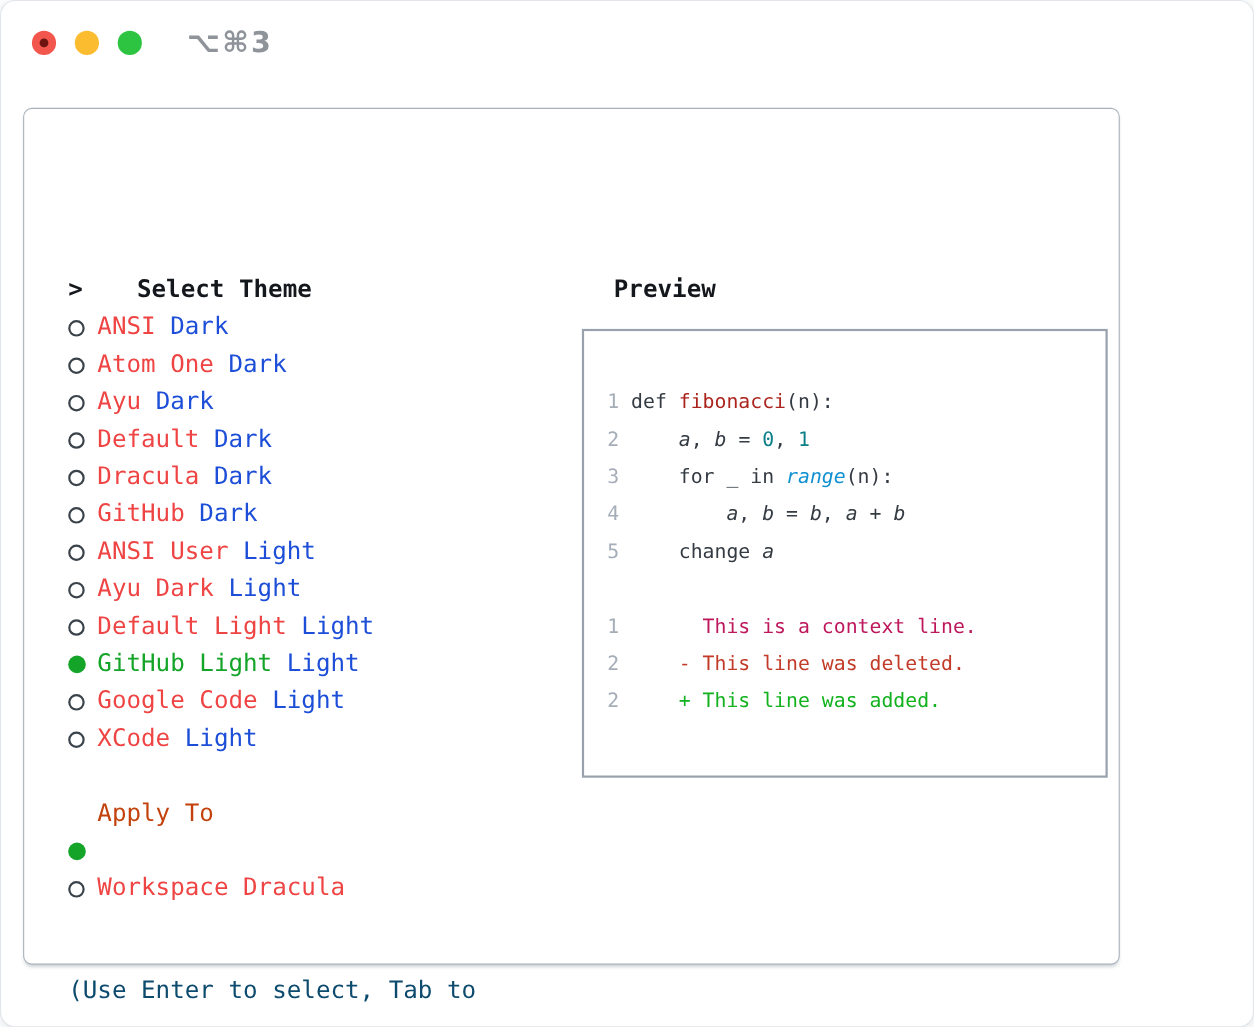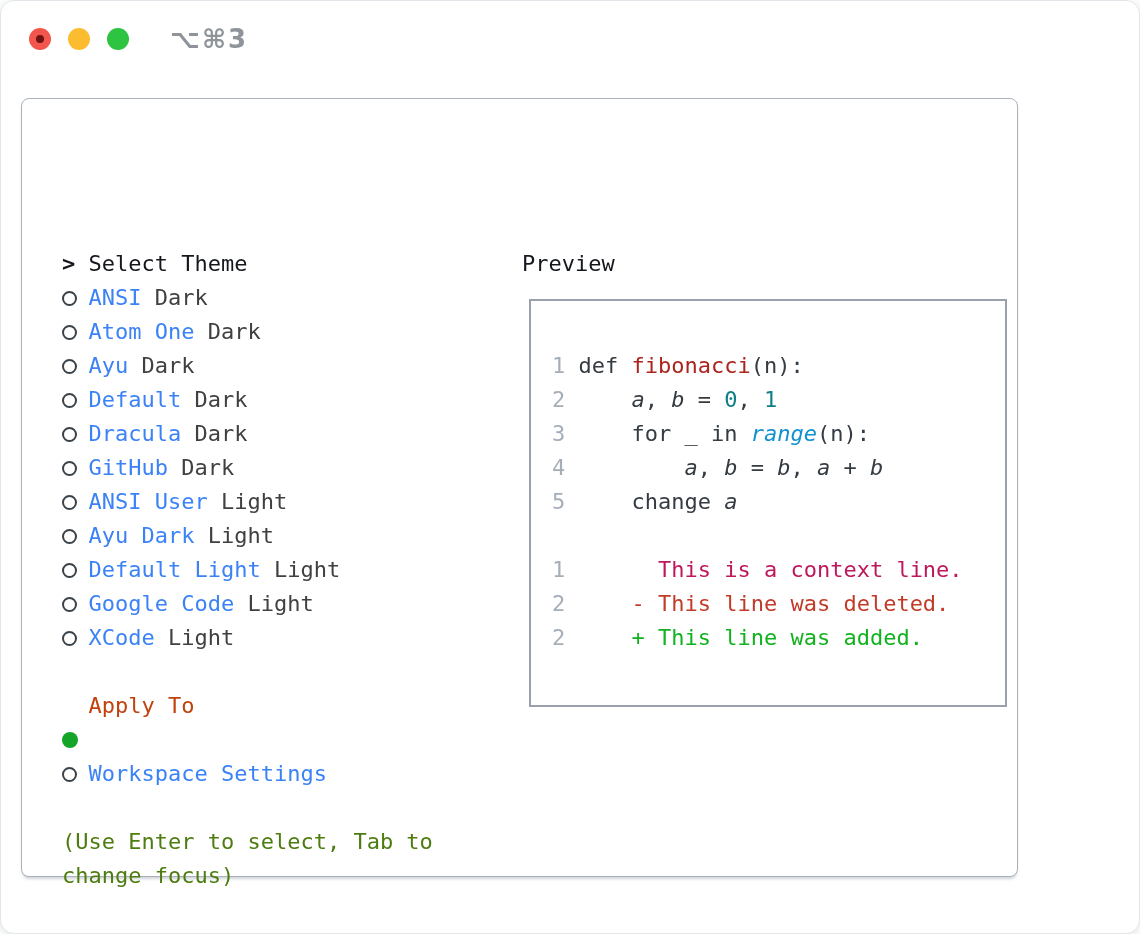--- a/index.html
+++ b/index.html
@@ -20,35 +20,35 @@
   
   .panel{position:absolute;left:20px;top:97px;width:995px;height:777px;background:#fff;
          border:1.5px solid #a9b2bc;border-radius:8px;box-shadow:0 3px 3px -1px rgba(150,160,170,.45);}
   .mono{font-size:22px;line-height:34px;color:#343b42;}
   
   .left-col{position:absolute;left:40px;top:148px;width:440px;}
   .row{height:34px;display:flex;align-items:center;}
   .slot{flex:0 0 2ch;display:flex;align-items:center;}
   .lbl{white-space:pre;}
   .prompt{color:#14181d;font-weight:bold;}
-  .heading{color:#14181d;font-weight:normal;}
+  .heading{color:#14181d;font-weight:bold;margin-left:36px;}
   .subheading{color:#c2410c;}
   .radio{width:15px;height:15px;border:2px solid #3a424a;border-radius:50%;box-sizing:border-box;}
   .radio.sel{width:16px;height:16px;border:none;background:var(--accent);}
-  .name{color:#3b82f6;}
+  .name{color:#ef4444;}
   .name.sel{color:var(--accent);}
-  .variant{color:#404040;}
-  .hint{color:#4d7c0f;white-space:pre;}
+  .variant{color:#1d4ed8;}
+  .hint{color:#0c4a6e;white-space:pre;margin-top:25px;}
   .spacer{height:34px;}
   
   .preview-head{position:absolute;left:500px;top:148px;height:34px;display:flex;align-items:center;}
   .preview-box{position:absolute;left:507px;top:200px;width:478px;height:408px;
                border:2px solid #99a2ac;box-sizing:border-box;background:#fff;
                padding:48px 0 0 21px;overflow:hidden;}
-  .crow{height:34px;white-space:pre;font-size:22px;line-height:34px;}
+  .crow{height:34px;white-space:pre;font-size:18px;line-height:34px;}
   .ln{color:#a5aeb8;}
   .seg-p{color:#343b42;}
   .seg-fn{color:var(--fnred);}
   .seg-n{color:var(--teal);}
   .seg-b{color:var(--blue);font-style:italic;}
   .seg-v{color:#343b42;font-style:italic;}
   .seg-ctx{color:#be185d;}
   .seg-del{color:var(--del);}
   .seg-add{color:var(--add);}
 </style>
@@ -123,20 +123,26 @@
             <span class="lbl"><span class="name">Ayu Dark</span><span class="variant"> Light</span></span>
           </div>
           <div class="row">
             <span class="slot">
               <span class="radio"></span>
             </span>
             <span class="lbl"><span class="name">Default Light</span><span class="variant"> Light</span></span>
           </div>
           <div class="row">
             <span class="slot">
+              <span class="radio sel"></span>
+            </span>
+            <span class="lbl"><span class="name sel">GitHub Light</span><span class="variant"> Light</span></span>
+          </div>
+          <div class="row">
+            <span class="slot">
               <span class="radio"></span>
             </span>
             <span class="lbl"><span class="name">Google Code</span><span class="variant"> Light</span></span>
           </div>
           <div class="row">
             <span class="slot">
               <span class="radio"></span>
             </span>
             <span class="lbl"><span class="name">XCode</span><span class="variant"> Light</span></span>
           </div>
@@ -149,21 +155,21 @@
       <div id="apply-list">
           <div class="row">
             <span class="slot">
               <span class="radio sel"></span>
             </span>
           </div>
           <div class="row">
             <span class="slot">
               <span class="radio"></span>
             </span>
-            <span class="lbl"><span class="name">Workspace Settings</span></span>
+            <span class="lbl"><span class="name">Workspace Dracula</span></span>
           </div>
         </div>
       <div class="spacer"></div>
       <div class="hint">(Use Enter to select, Tab to</div>
       <div class="hint">change focus)</div>
     </div>
 
     <div class="preview-head mono">
       <span class="lbl heading">Preview</span>
     </div>

